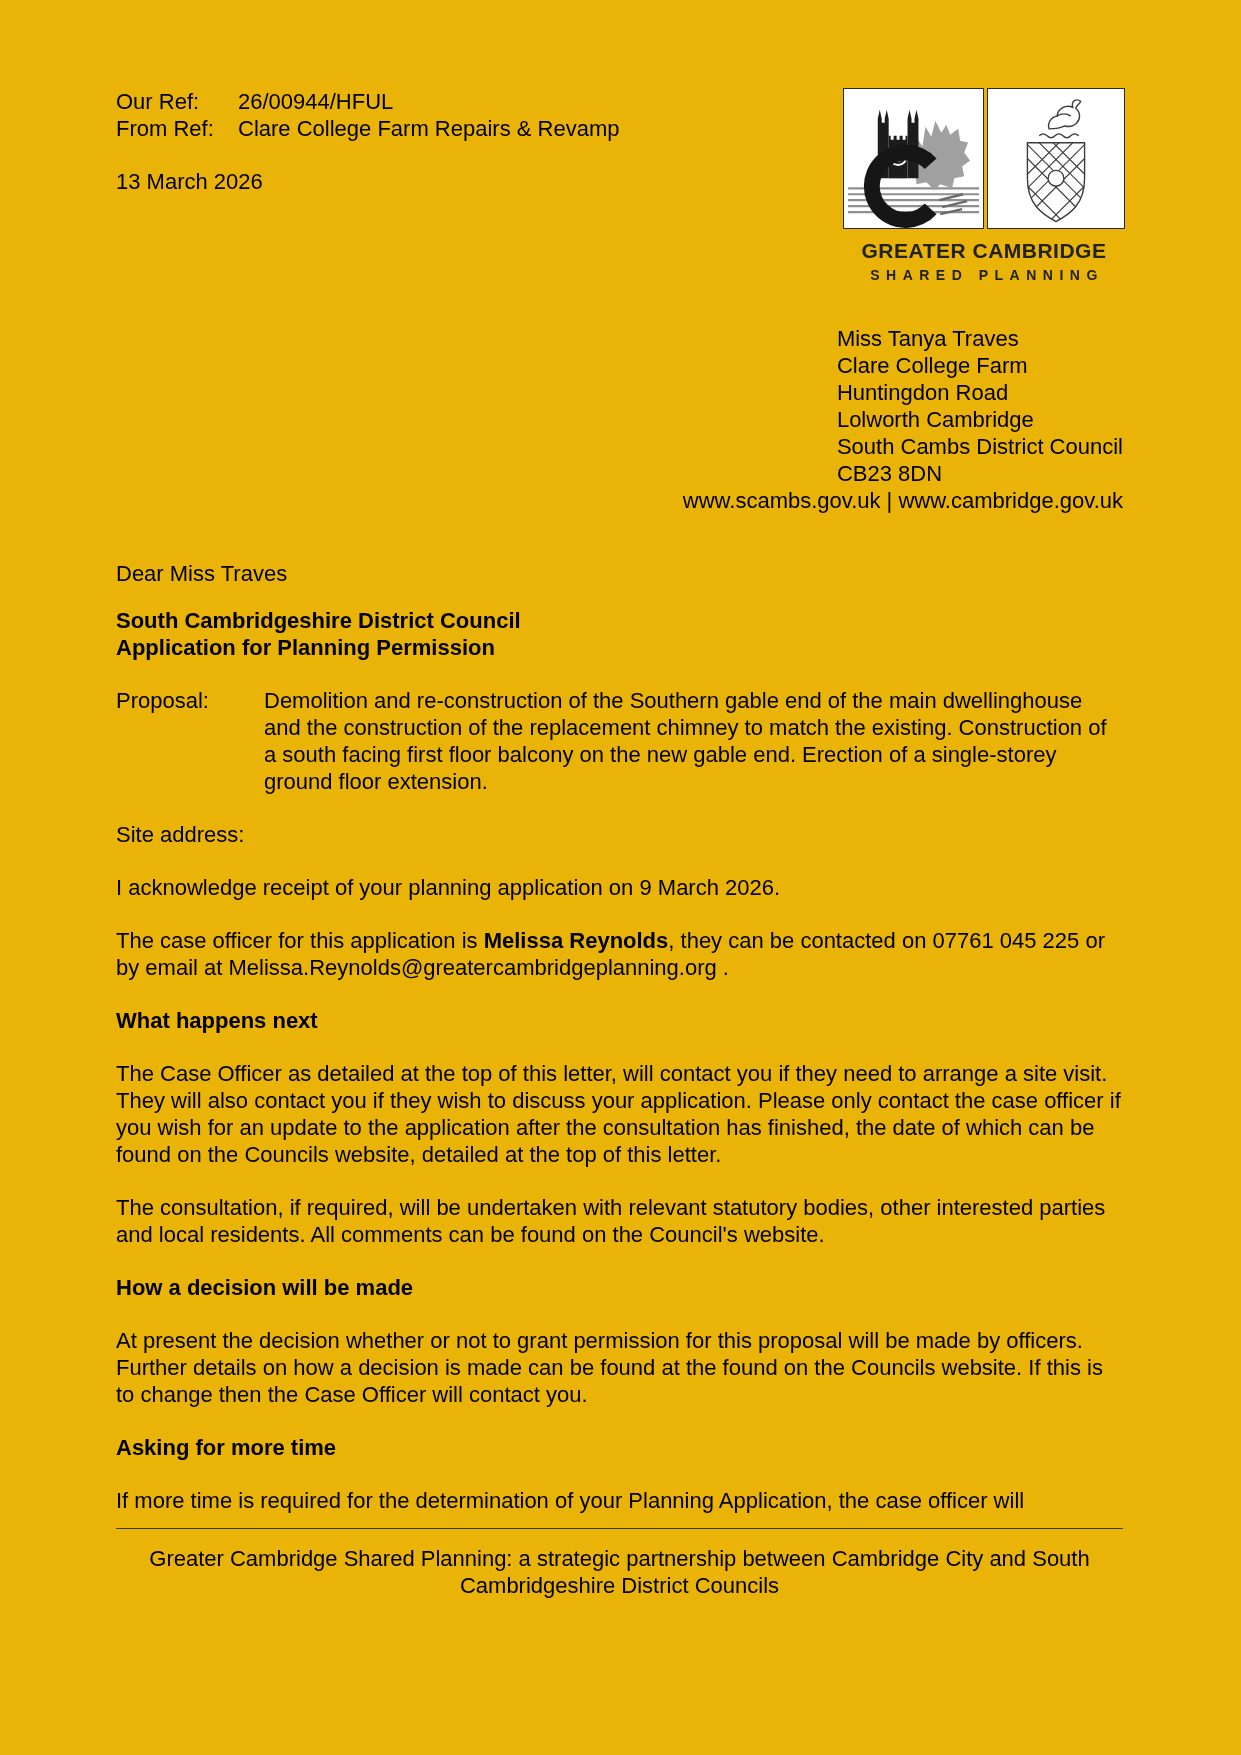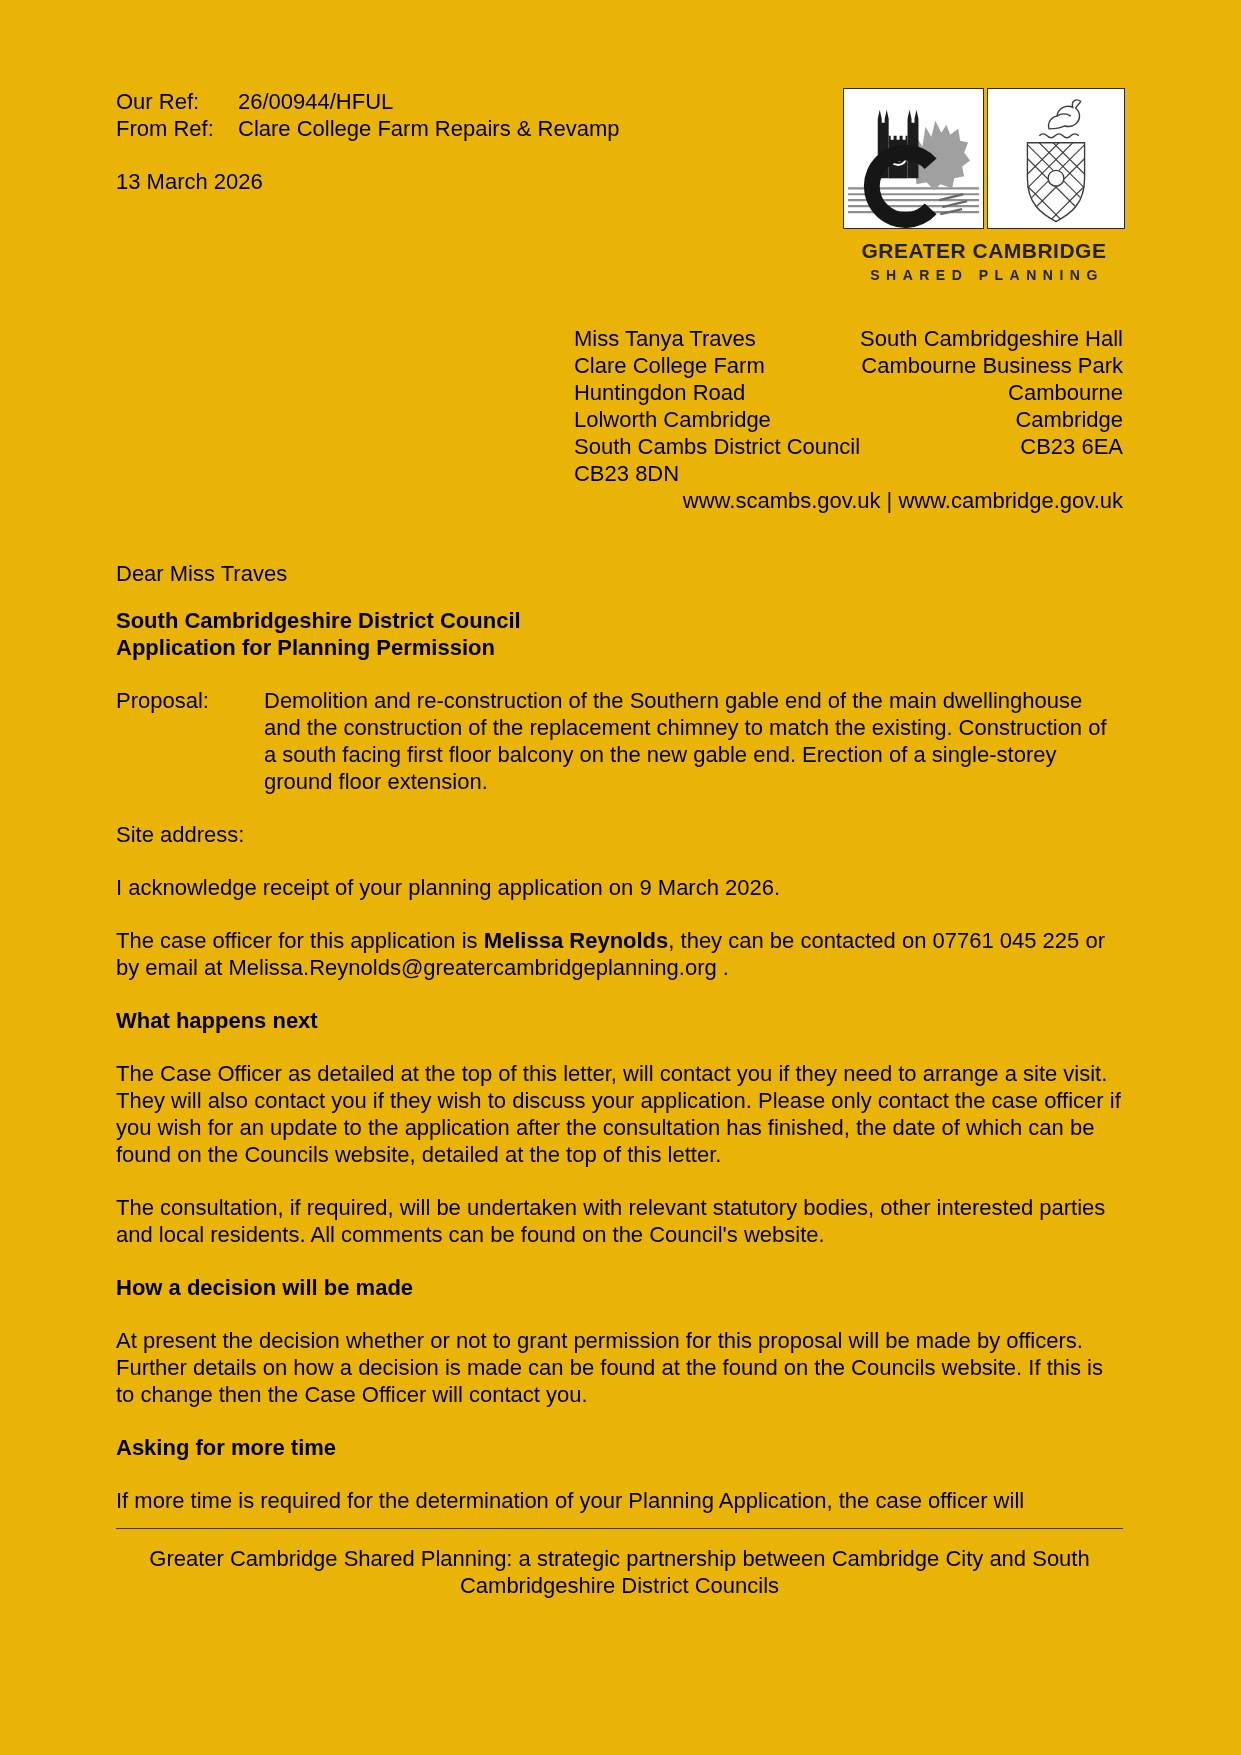--- a/index.html
+++ b/index.html
@@ -129,27 +129,20 @@
 
   <div class="address-row">
     <div class="address-left">
       <div>Miss Tanya Traves</div>
       <div>Clare College Farm</div>
       <div>Huntingdon Road</div>
       <div>Lolworth Cambridge</div>
       <div>South Cambs District Council</div>
       <div>CB23 8DN</div>
     </div>
-    <div class="address-right">
-      <div>South Cambridgeshire Hall</div>
-      <div>Cambourne Business Park</div>
-      <div>Cambourne</div>
-      <div>Cambridge</div>
-      <div>CB23 6EA</div>
-    </div>
   </div>
   <div class="website-line">www.scambs.gov.uk | www.cambridge.gov.uk</div>
 
   <div class="salutation">Dear Miss Traves</div>
 
   <div class="letter-heading">
     <div>South Cambridgeshire District Council</div>
     <div>Application for Planning Permission</div>
   </div>
 

